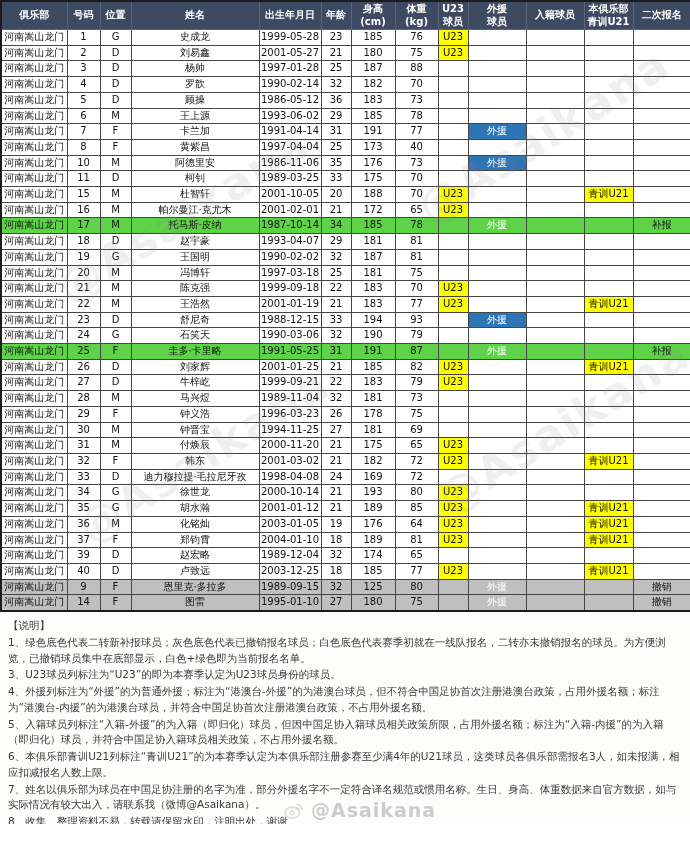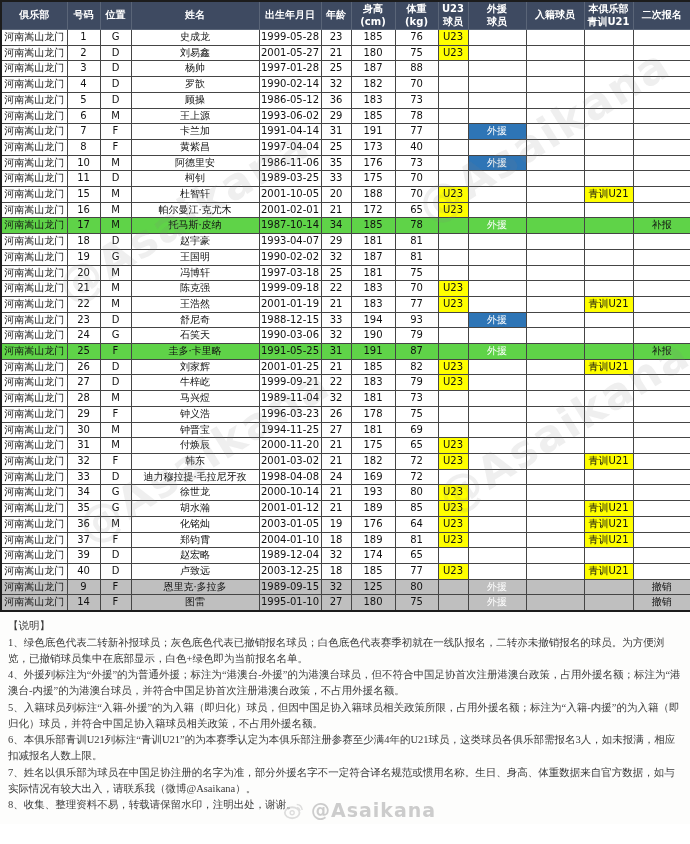--- a/index.html
+++ b/index.html
@@ -29,21 +29,21 @@
   .roster tr.added td{background:#5fd348;}
   .roster tr.withdrawn td{background:#bfbfbf;}
   .roster td.tag-u23{background:#ffff00;color:#111;}
   .roster td.tag-youth{background:#ffff00;color:#111;}
   .roster td.tag-foreign{background:#2e75b6;color:#ffffff;}
 
   .notes{
     padding:4px 8px 0 8px;color:#3a3a3a;font-size:10.5px;line-height:1.5;
   }
   .notes .note-title{margin:2px 0 1px 0;}
-  .notes .note-item{margin:0 0 1px 0;font-family:Liberation Serif, serif;}
+  .notes .note-item{margin:0 0 1px 0;}
 
   .wm{
     position:absolute;pointer-events:none;
     color:rgba(130,130,135,0.13);font-size:44px;font-weight:bold;
     transform:rotate(-32deg);white-space:nowrap;z-index:5;
     letter-spacing:2px;
   }
   .wm-bottom{
     position:absolute;left:283px;top:799px;display:flex;align-items:center;gap:6px;
     color:#cccccc;font-size:19px;font-weight:bold;letter-spacing:1px;z-index:5;
@@ -649,20 +649,21 @@
           <td></td>
           <td>撤销</td>
         </tr>
       </tbody>
   </table>
 
   <div class="notes">
     <div class="note-title">【说明】</div>
     <div>
         <div class="note-item">1、绿色底色代表二转新补报球员；灰色底色代表已撤销报名球员；白色底色代表赛季初就在一线队报名，二转亦未撤销报名的球员。为方便浏览，已撤销球员集中在底部显示，白色+绿色即为当前报名名单。</div>
+        <div class="note-item">3、U23球员列标注为“U23”的即为本赛季认定为U23球员身份的球员。</div>
         <div class="note-item">4、外援列标注为“外援”的为普通外援；标注为“港澳台-外援”的为港澳台球员，但不符合中国足协首次注册港澳台政策，占用外援名额；标注为“港澳台-内援”的为港澳台球员，并符合中国足协首次注册港澳台政策，不占用外援名额。</div>
         <div class="note-item">5、入籍球员列标注“入籍-外援”的为入籍（即归化）球员，但因中国足协入籍球员相关政策所限，占用外援名额；标注为“入籍-内援”的为入籍（即归化）球员，并符合中国足协入籍球员相关政策，不占用外援名额。</div>
         <div class="note-item">6、本俱乐部青训U21列标注“青训U21”的为本赛季认定为本俱乐部注册参赛至少满4年的U21球员，这类球员各俱乐部需报名3人，如未报满，相应扣减报名人数上限。</div>
         <div class="note-item">7、姓名以俱乐部为球员在中国足协注册的名字为准，部分外援名字不一定符合译名规范或惯用名称。生日、身高、体重数据来自官方数据，如与实际情况有较大出入，请联系我（微博@Asaikana）。</div>
         <div class="note-item">8、收集、整理资料不易，转载请保留水印，注明出处，谢谢。</div>
       </div>
   </div>
 
   <div class="wm" style="left:40px;top:190px;">@Asaikana</div>
   <div class="wm" style="left:400px;top:110px;">@Asaikana</div>

